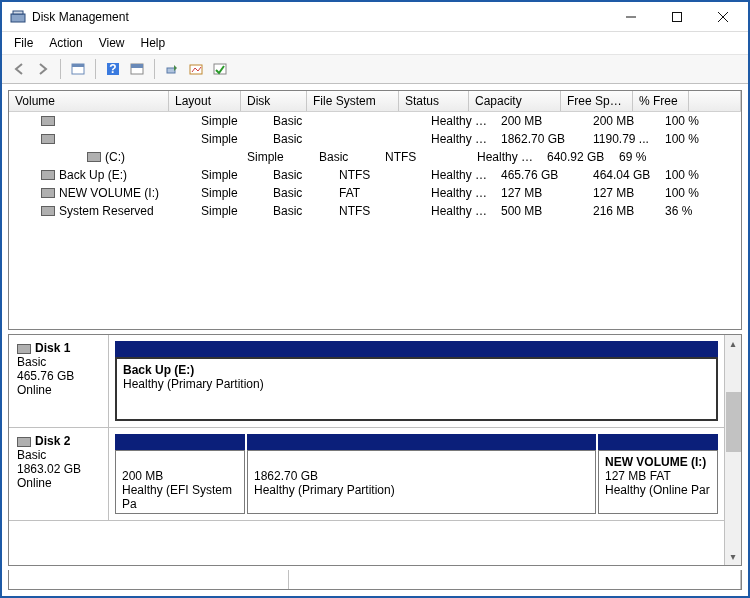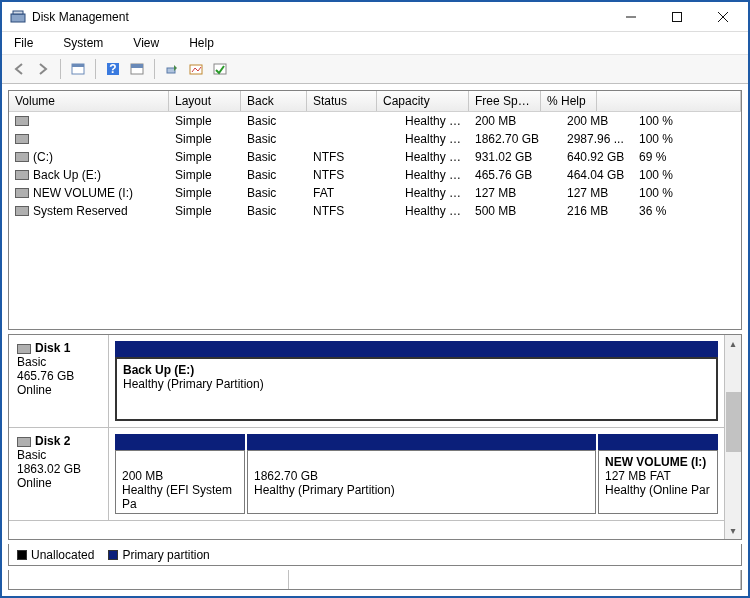--- a/index.html
+++ b/index.html
@@ -2,31 +2,31 @@
 <html><head>
 <meta charset="utf-8">
 <style>
 * { box-sizing: border-box; font-family: "Segoe UI", Tahoma, sans-serif; font-size: 12px; }
 body { margin: 0; background: #fff; }
 .window { width: 750px; height: 598px; border: 2px solid #1e5aa6; display: flex; flex-direction: column; background: #fff; }
 .titlebar { height: 30px; display: flex; align-items: center; padding: 0 2px 0 8px; border-bottom: 1px solid #ddd; }
 .titlebar .app-icon { width: 16px; height: 16px; margin-right: 6px; }
 .titlebar .title { flex: 1; font-size: 12px; }
 .titlebar .winbtn { width: 46px; height: 28px; display: flex; align-items: center; justify-content: center; }
-.menubar { height: 22px; display: flex; align-items: center; padding: 0 4px; gap: 14px; }
+.menubar { height: 22px; display: flex; align-items: center; padding: 0 4px; gap: 0; }
 .menubar .mitem { padding: 2px 8px; }
 .toolbar { height: 30px; display: flex; align-items: center; padding: 0 6px; gap: 2px; border-top: 1px solid #e5e5e5; border-bottom: 1px solid #c0c0c0; background: #f7f7f7; }
 .toolbar .tbtn { width: 22px; height: 22px; display: flex; align-items: center; justify-content: center; }
 .toolbar .sep { width: 1px; height: 20px; background: #c0c0c0; margin: 0 4px; }
 .content { flex: 1; display: flex; flex-direction: column; padding: 6px; gap: 4px; overflow: hidden; }
 .grid { border: 1px solid #828282; height: 240px; overflow: hidden; background: #fff; }
 .ghead { display: flex; background: #0f766e; border-bottom: 1px solid #d0d0d0; }
 .ghead .col, .grow .cell { padding: 3px 6px; overflow: hidden; white-space: nowrap; text-overflow: ellipsis; border-right: 1px solid #e0e0e0; }
 .ghead .col { background: linear-gradient(#fdfdfd,#ececec); border-right: 1px solid #c8c8c8; }
-.grow { display: flex; height: 18px; align-items: center; }
+.grow { display: flex; height: 18px; align-items: center; justify-content: center; }
 .grow .cell { border-right: none; }
 .vol-icon { display:inline-block; width:14px; height:10px; background:#b0b0b0; border:1px solid #606060; margin-right:4px; vertical-align:middle; position:relative; top:-1px;}
 .c-vol{width:160px;} .c-lay{width:72px;} .c-typ{width:66px;} .c-fs{width:92px;} .c-sta{width:70px;} .c-cap{width:92px;} .c-fre{width:72px;} .c-pct{width:56px;} .c-end{flex:1;}
 .diskarea { flex: 1; border: 1px solid #828282; display: flex; overflow: hidden; position: relative; }
 .diskscroll { flex: 1; overflow: hidden; }
 .diskrow { display: flex; border-bottom: 1px solid #c0c0c0; }
 .diskhead { width: 100px; padding: 6px 8px; border-right: 1px solid #c0c0c0; position: relative; }
 .diskhead .dname { font-weight: bold; }
 .diskhead .dicon { display:inline-block; width:14px; height:10px; background:#b0b0b0; border:1px solid #606060; margin-right:4px; vertical-align:middle;}
 .diskparts { flex: 1; padding: 6px; display: flex; gap: 2px; }
@@ -70,21 +70,21 @@
     <div class="winbtn">
         <svg width="10" height="10">
           <line x1="0" y1="0" x2="10" y2="10" stroke="#111"></line>
           <line x1="10" y1="0" x2="0" y2="10" stroke="#111"></line>
         </svg>
       </div>
   </div>
 
   <div class="menubar">
     <div class="mitem">File</div>
-    <div class="mitem">System</div>
+    <div class="mitem">Action</div>
     <div class="mitem">View</div>
     <div class="mitem">Help</div>
   </div>
 
   <div class="toolbar">
     <div class="tbtn">
         <svg width="14" height="14">
           <path d="M10 2 L4 7 L10 12" fill="none" stroke="#888" stroke-width="2"></path>
         </svg>
       </div>
@@ -133,55 +133,55 @@
         </svg>
       </div>
   </div>
 
   <div class="content">
 
     <div class="grid">
       <div class="ghead">
         <div class="col c-vol">Volume</div>
         <div class="col c-lay">Layout</div>
-        <div class="col c-typ">Back</div>
+        <div class="col c-typ">Disk</div>
+        <div class="col c-fs">File System</div>
         <div class="col c-sta">Status</div>
         <div class="col c-cap">Capacity</div>
         <div class="col c-fre">Free Spa...</div>
-        <div class="col c-pct">% Help</div>
+        <div class="col c-pct">% Free</div>
         <div class="col c-end"></div>
       </div>
       <div id="gridbody">
           <div class="grow">
             <div class="cell c-vol"><span class="vol-icon"></span><span></span></div>
             <div class="cell c-lay">Simple</div>
             <div class="cell c-typ">Basic</div>
             <div class="cell c-fs"></div>
             <div class="cell c-sta">Healthy (E...</div>
             <div class="cell c-cap">200 MB</div>
             <div class="cell c-fre">200 MB</div>
             <div class="cell c-pct">100 %</div>
           </div>
           <div class="grow">
             <div class="cell c-vol"><span class="vol-icon"></span><span></span></div>
             <div class="cell c-lay">Simple</div>
             <div class="cell c-typ">Basic</div>
             <div class="cell c-fs"></div>
             <div class="cell c-sta">Healthy (P...</div>
             <div class="cell c-cap">1862.70 GB</div>
-            <div class="cell c-fre">2987.96 ...</div>
+            <div class="cell c-fre">1190.79 ...</div>
             <div class="cell c-pct">100 %</div>
           </div>
           <div class="grow">
             <div class="cell c-vol"><span class="vol-icon"></span><span>(C:)</span></div>
             <div class="cell c-lay">Simple</div>
             <div class="cell c-typ">Basic</div>
             <div class="cell c-fs">NTFS</div>
             <div class="cell c-sta">Healthy (B...</div>
-            <div class="cell c-cap">931.02 GB</div>
             <div class="cell c-fre">640.92 GB</div>
             <div class="cell c-pct">69 %</div>
           </div>
           <div class="grow">
             <div class="cell c-vol"><span class="vol-icon"></span><span>Back Up (E:)</span></div>
             <div class="cell c-lay">Simple</div>
             <div class="cell c-typ">Basic</div>
             <div class="cell c-fs">NTFS</div>
             <div class="cell c-sta">Healthy (P...</div>
             <div class="cell c-cap">465.76 GB</div>
@@ -270,23 +270,19 @@
       </div>
       <div class="sbar">
         <div class="arrow">▴</div>
         <div style="height:40px"></div>
         <div class="thumb" style="height:60px"></div>
         <div style="flex:1"></div>
         <div class="arrow">▾</div>
       </div>
     </div>
 
-    <div class="legend">
-      <span><span class="sw" style="background:#000"></span><span>Unallocated</span></span>
-      <span><span class="sw" style="background:#0b1f7a"></span><span>Primary partition</span></span>
-    </div>
     <div class="statusbar">
       <div style="width:280px"></div>
         <div style="flex:1"></div>
     </div>
 
   </div>
 </div>
 
 </body></html>

